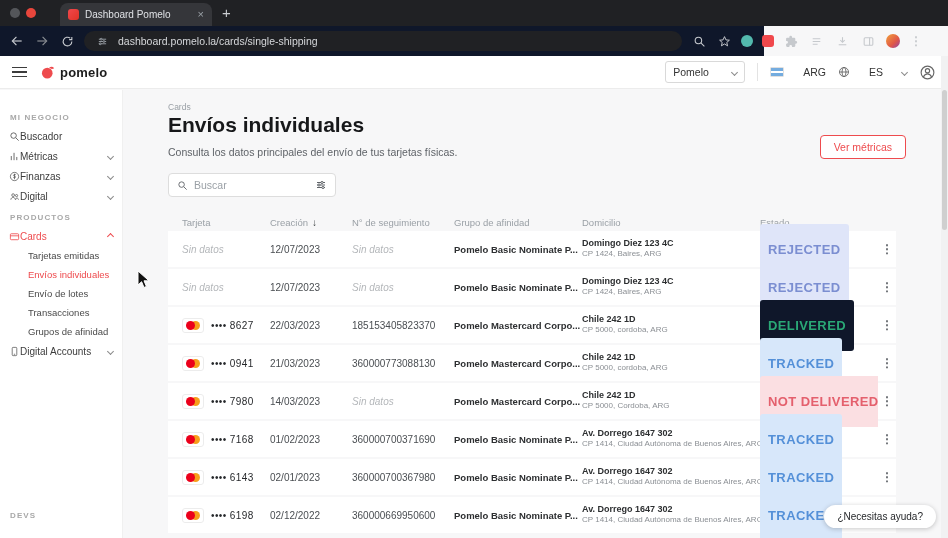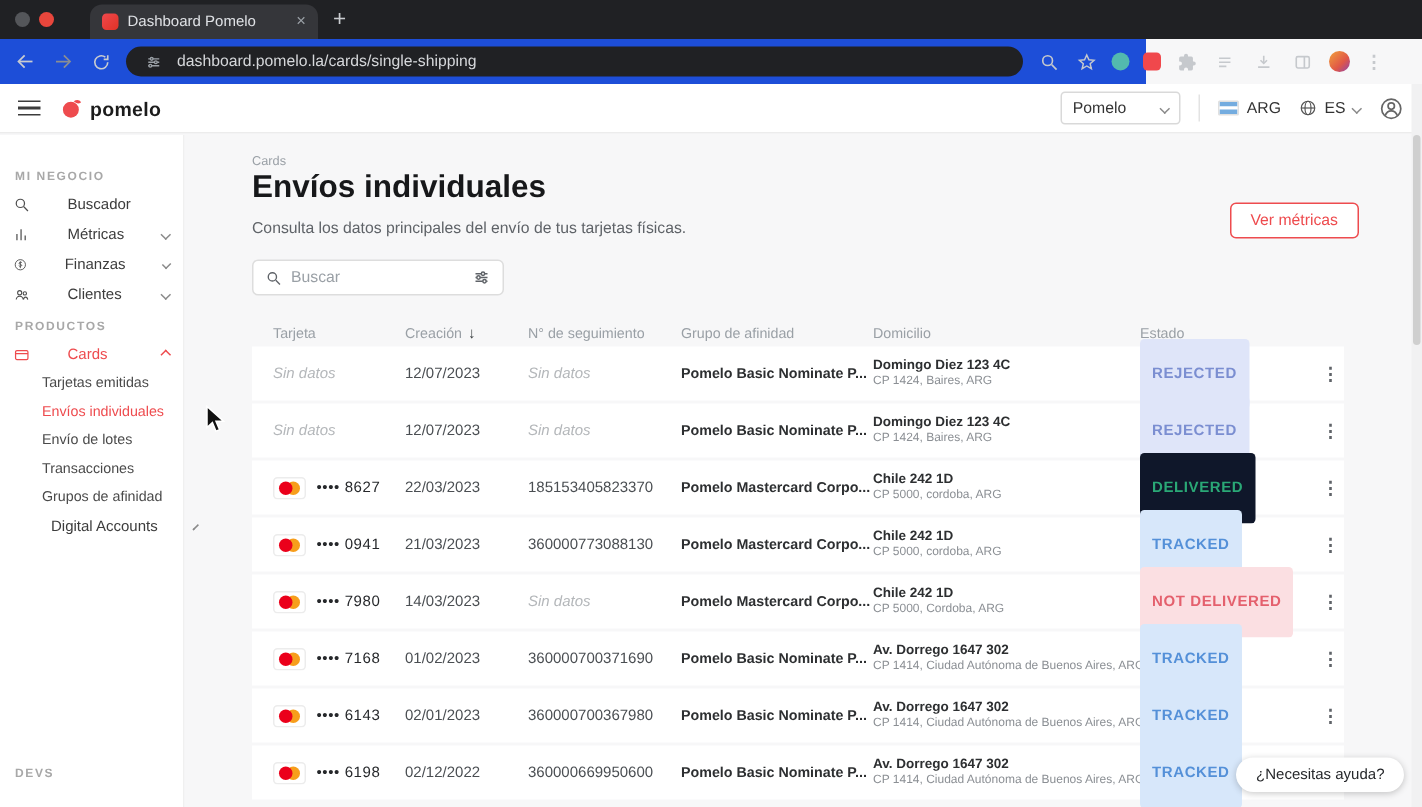--- a/index.html
+++ b/index.html
@@ -16,21 +16,21 @@
   .dot { position:absolute; top:8px; width:10px; height:10px; border-radius:50%; }
   .dot-dark { left:10px; background:#54565a; }
   .dot-red  { left:26px; background:#e8463c; }
   .tab { position:absolute; left:60px; top:3px; width:152px; height:23px; background:#35363a;
          border-radius:8px 8px 0 0; display:flex; align-items:center; padding:0 8px; gap:6px; }
   .favicon { width:11px; height:11px; border-radius:3px; background:linear-gradient(135deg,#f0484c,#e03226); flex:0 0 auto; }
   .tab-title { color:#dfe1e5; font-size:10px; flex:1; white-space:nowrap; overflow:hidden; }
   .tab-close { color:#9aa0a6; font-size:11px; line-height:1; cursor:default; }
   .newtab { position:absolute; left:222px; top:4px; color:#c9ccd0; font-size:15px; line-height:18px; }
 
-  .toolbar { position:absolute; top:26px; left:0; width:764px; height:30px; background:#1d4ed8;
+  .toolbar { position:absolute; top:26px; left:0; width:764px; height:30px; background:#0f172a;
              display:flex; align-items:center; padding:4px 9px; gap:9px; }
   .nav-ic { display:inline-flex; align-items:center; justify-content:center; width:16px; height:16px; flex:0 0 auto; color:#c6c9cd; font-size:12px; }
   .urlbar { width:598px; height:20px; background:#202124; border-radius:10px; display:flex;
             align-items:center; padding:0 10px; gap:8px; flex:0 0 auto; }
   .url-text { color:#d5d7da; font-size:10.5px; white-space:nowrap; overflow:hidden; }
   .ext-ic { width:12px; height:12px; border-radius:50%; flex:0 0 auto; }
   .ext-teal { background:#53b9ae; }
   .ext-red  { background:#f0484c; border-radius:3px; }
   .right-icons { margin-left:auto; display:flex; align-items:center; gap:10px; }
   .avatar-ic { width:14px; height:14px; border-radius:50%; background:linear-gradient(135deg,#f2a13b,#e05747 60%,#8e44ad); }
@@ -43,30 +43,30 @@
   .hamburger i { display:block; height:1.5px; background:#3c3c3c; }
   .logo { display:flex; align-items:center; gap:4px; }
   .logo-text { font-size:13px; font-weight:bold; color:#1c1c1c; letter-spacing:.2px; }
   .header-right { margin-left:auto; display:flex; align-items:center; gap:12px; }
   .org-select { width:80px; height:22px; border:1px solid #d9d9d9; border-radius:3px; display:flex;
                 align-items:center; justify-content:space-between; padding:0 7px; font-size:10.5px; color:#333; background:#fff; }
   .chev { width:5px; height:5px; border-right:1.3px solid #8a8a8a; border-bottom:1.3px solid #8a8a8a;
           display:inline-block; transform:rotate(45deg); }
   .chev.up { transform:rotate(-135deg); }
   .vdiv { width:1px; height:18px; background:#e3e3e3; }
-  .country, .lang { display:flex; align-items:center; gap:5px; font-size:10.5px; color:#333; }
+  .country, .lang { display:flex; align-items:center; gap:19px; font-size:10.5px; color:#333; }
   .flag { width:14px; height:10px; border:1px solid #e0e0e0; display:flex; flex-direction:column; overflow:hidden; border-radius:1px; }
   .flag i { flex:1; }
   .flag i:nth-child(1), .flag i:nth-child(3) { background:#74acdf; }
   .flag i:nth-child(2) { background:#fff; }
 
   
   .sidebar { position:absolute; top:90px; left:0; width:123px; bottom:0; background:#fff; border-right:1px solid #f0f0f0; padding-top:16px; }
   .sec-title { font-size:8px; font-weight:bold; letter-spacing:1.1px; color:#a8a8a8; padding:7px 10px 4px; }
-  .side-item { display:flex; align-items:center; gap:25px; height:20px; padding:0 9px; font-size:10px; color:#3c3c3c; cursor:default; }
+  .side-item { display:flex; align-items:center; gap:0; height:20px; padding:0 9px; font-size:10px; color:#3c3c3c; cursor:default; }
   .side-item .s-label { white-space:nowrap; }
   .side-item .chev { margin-left:auto; }
   .side-item.red, .side-item.red .s-label { color:#ee4b4e; }
   .side-item.red .chev { border-color:#ee4b4e; }
   .side-sub { height:19px; display:flex; align-items:center; padding-left:28px; font-size:9.5px; color:#4a4a4a; white-space:nowrap; }
   .side-sub.active { color:#ee4b4e; }
   .devs { position:absolute; bottom:14px; left:0; }
 
   
   .main { position:absolute; top:89px; left:124px; width:824px; bottom:0; }
@@ -94,21 +94,21 @@
   .mc-icon { position:relative; width:22px; height:15px; background:#fff; border:1px solid #ececec;
              border-radius:3px; flex:0 0 auto; }
   .mc-icon i { position:absolute; top:2.5px; width:9px; height:9px; border-radius:50%; }
   .mc-icon .mc-o { left:8px; background:#f79e1b; }
   .mc-icon .mc-r { left:3px; background:#eb001b; }
   .card-num { font-size:10px; color:#26282b; letter-spacing:.4px; }
   .nodata { font-style:italic; color:#b4b7ba; }
   .c-group { font-size:9.5px; font-weight:bold; color:#2d2f31; }
   .addr1 { font-size:9px; font-weight:bold; color:#2d2f31; line-height:1.25; white-space:nowrap; }
   .addr2 { font-size:8px; color:#8b8f94; line-height:1.3; white-space:nowrap; }
-  .badge { display:inline-block; padding:18px 8px; border-radius:3px; font-size:10px; font-weight:bold; letter-spacing:.4px; }
+  .badge { display:inline-block; padding:18px 8px; border-radius:3px; font-size:13px; font-weight:bold; letter-spacing:.4px; }
   .c-menu { display:flex; justify-content:center; }
   .kebab-btn { border:none; background:none; color:#5f6368; font-size:12px; font-weight:bold;
                font-family:"Liberation Sans",sans-serif; line-height:1; padding:2px; }
 
   .help-pill { position:absolute; right:12px; bottom:10px; background:#fff; border-radius:14px;
                padding:6px 13px; font-size:10px; color:#26282b; box-shadow:0 1px 5px rgba(0,0,0,.22); }
 
   .scrollbar { position:absolute; right:0; top:56px; bottom:0; width:7px; background:#f1f1f2; }
   .scroll-thumb { position:absolute; right:1px; top:34px; width:5px; height:140px; background:#cfcfcf; border-radius:3px; }
 
@@ -268,21 +268,21 @@
       </svg>
     <span class="s-label">Finanzas</span>
     <span class="chev"></span>
   </div>
   <div class="side-item">
     <svg width="11" height="11" viewBox="0 0 24 24" fill="none" stroke="#4f4f4f" stroke-width="1.6">
         <circle cx="9" cy="9" r="3"></circle>
         <circle cx="16.5" cy="10" r="2.4"></circle>
         <path d="M4 19c0-3 2.7-5 5-5s5 2 5 5M14.5 19c.3-2.3 1.6-3.6 3-3.6s2.9 1.3 3.2 3.6"></path>
       </svg>
-    <span class="s-label">Clientes</span>
+    <span class="s-label">Digital</span>
     <span class="chev"></span>
   </div>
 
   <div class="sec-title">PRODUCTOS</div>
 
   <div class="side-item red">
     <svg width="11" height="11" viewBox="0 0 24 24" fill="none" stroke="#ee4b4e" stroke-width="1.8">
         <rect x="3" y="6" width="18" height="13" rx="2"></rect>
         <path d="M3 10.5h18"></path>
       </svg>

